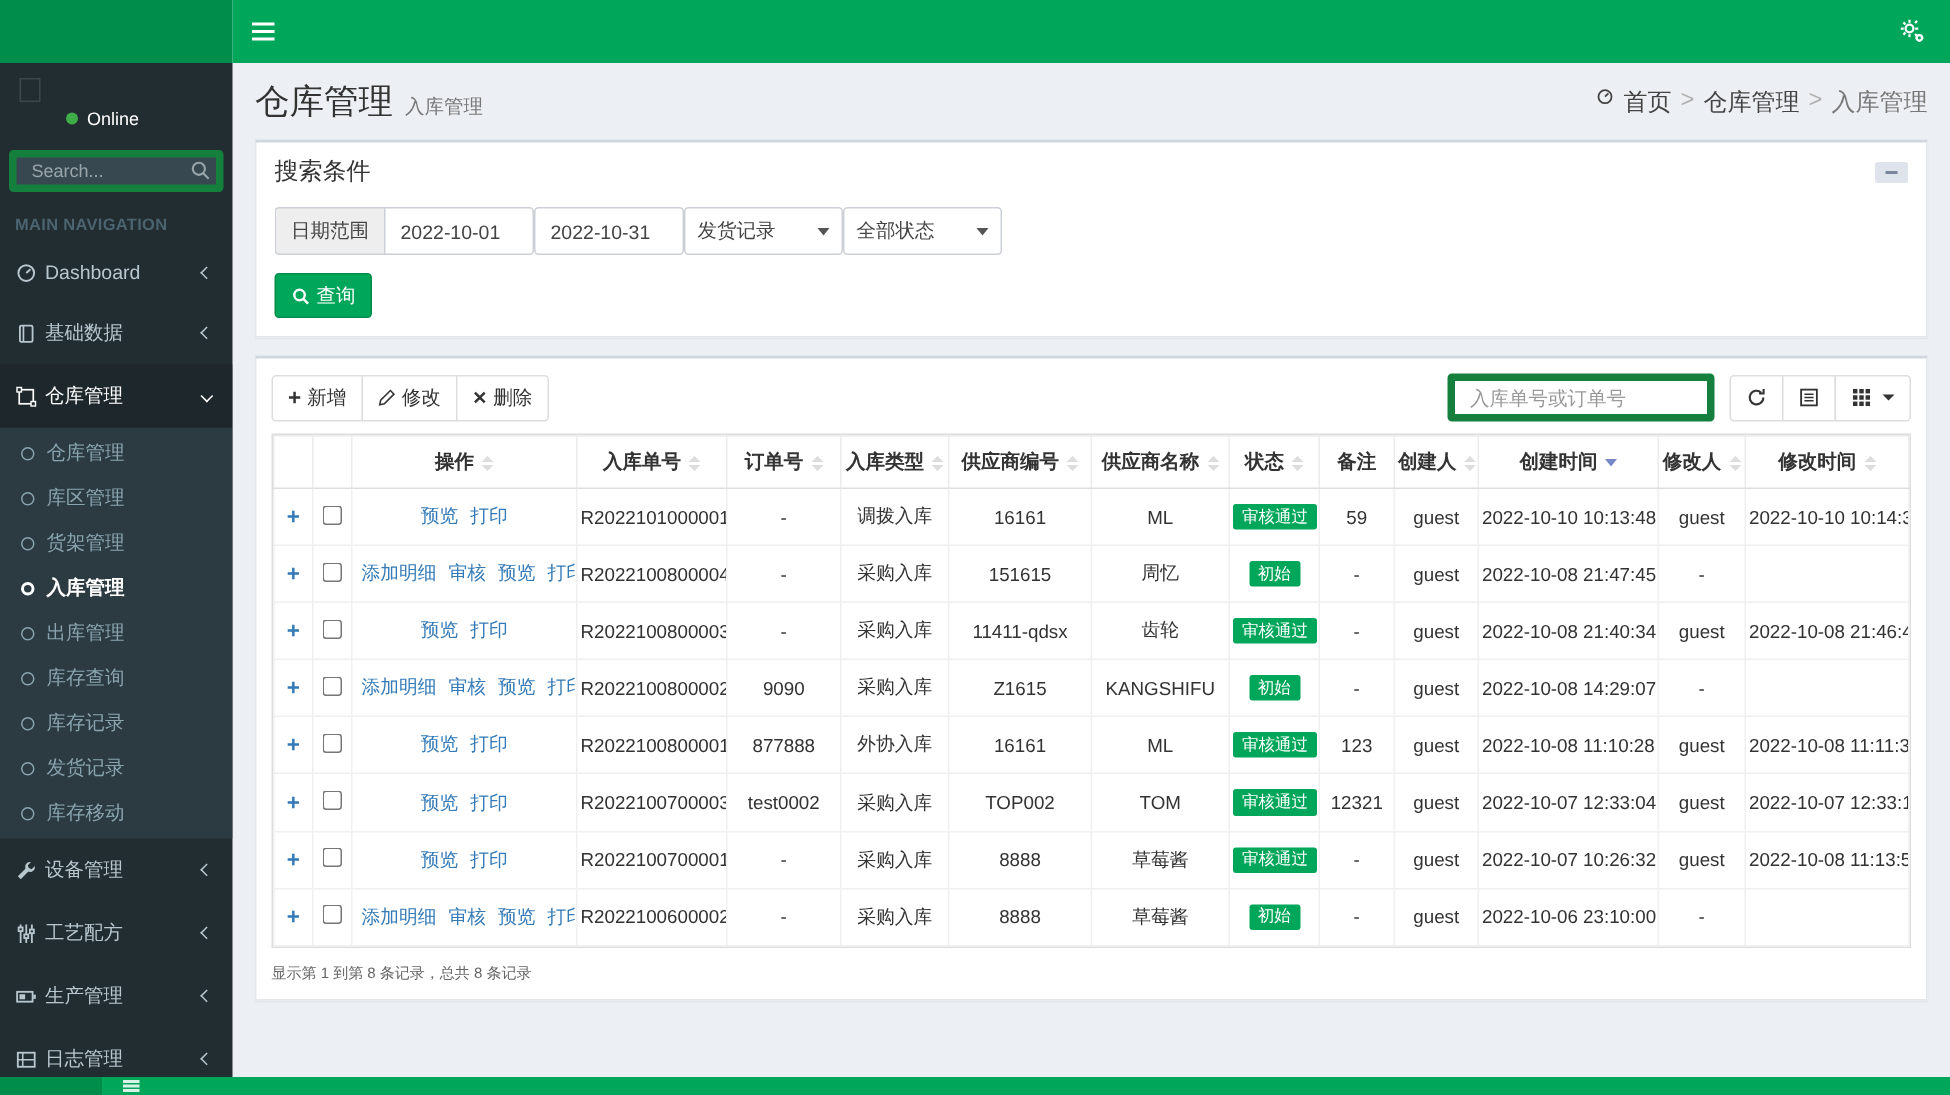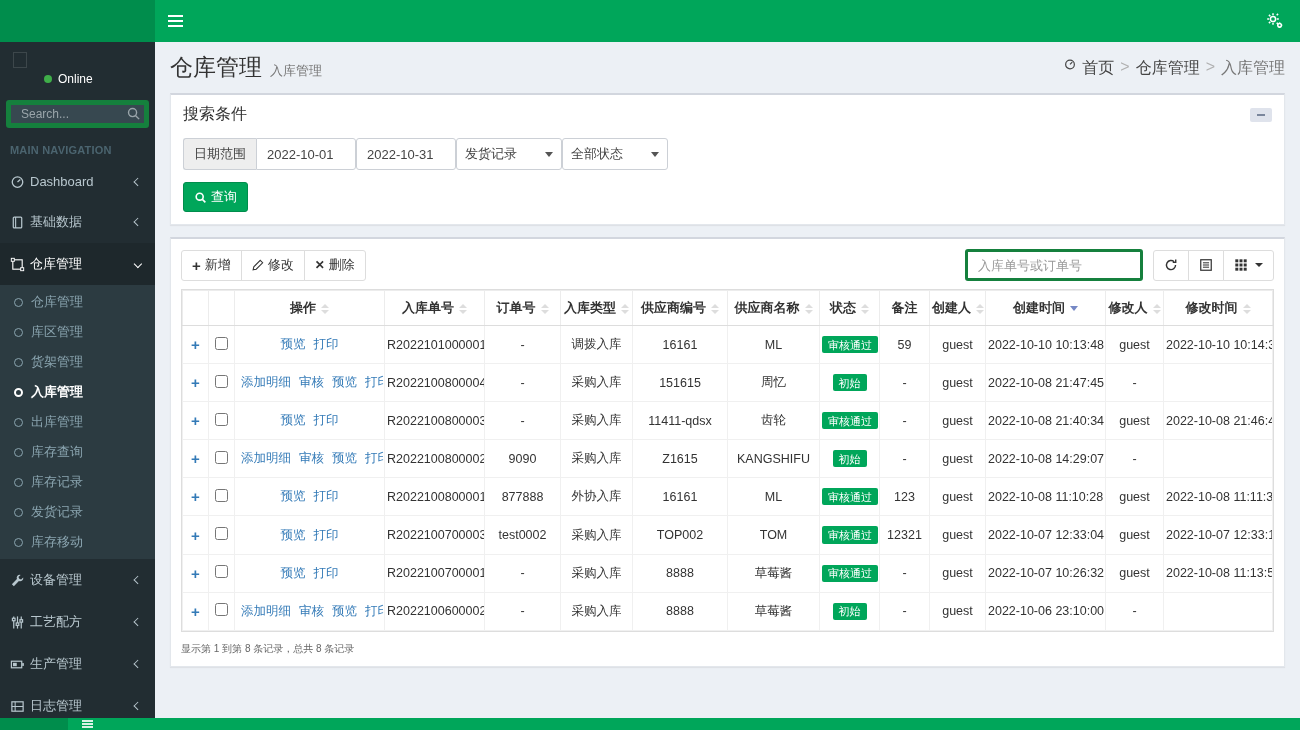--- a/index.html
+++ b/index.html
@@ -73,21 +73,21 @@
 
   
   .tbl-toolbar { display:flex; justify-content:space-between; align-items:center; padding:10px 10px 8px; }
   .btn-group { display:flex; }
   .btn-group .btn { display:inline-flex; align-items:center; gap:4px; background:#fff; border:1px solid #ddd; height:31px; padding:0 10px; font-size:13px; color:#333; cursor:pointer; margin-left:-1px; }
   .btn-group .btn:first-child { border-radius:3px 0 0 3px; margin-left:0; }
   .btn-group .btn:last-child { border-radius:0 3px 3px 0; }
   .ic-plus { color:#333; font-weight:bold; font-size:15px; line-height:1; }
   .ic-x { color:#333; font-weight:bold; font-size:12px; line-height:1; }
   .toolbar-right { display:flex; gap:10px; align-items:center; }
-  .tbl-search { width:178px; height:32px; border:3px solid #15803d; border-radius:3px; padding:0 10px; font-size:13px; outline:none; color:#444; }
+  .tbl-search { width:178px; height:32px; border:5px solid #15803d; border-radius:3px; padding:0 10px; font-size:13px; outline:none; color:#444; }
   .tbl-search::placeholder { color:#999; }
   .caret-dn { width:0; height:0; border-left:4px solid transparent; border-right:4px solid transparent; border-top:4px solid #333; margin-left:3px; }
 
   .tbl-wrap { margin:0 10px; border:1px solid #ddd; }
   table { width:100%; border-collapse:collapse; table-layout:fixed; }
   th { font-size:13px; font-weight:bold; color:#333; padding:8px 2px; text-align:center; border:1px solid #ececec; border-bottom:1px solid #ddd; white-space:nowrap; cursor:pointer; }
   td { font-size:12.5px; color:#333; padding:10px 2px; text-align:center; border:1px solid #f0f0f0; white-space:nowrap; overflow:hidden; }
   .sorter { display:inline-block; vertical-align:middle; margin-left:5px; }
   .sorter::before { content:""; display:block; width:0; height:0; border-left:4px solid transparent; border-right:4px solid transparent; border-bottom:4px solid #ddd; margin-bottom:2px; }
   .sorter::after { content:""; display:block; width:0; height:0; border-left:4px solid transparent; border-right:4px solid transparent; border-top:4px solid #ddd; }

